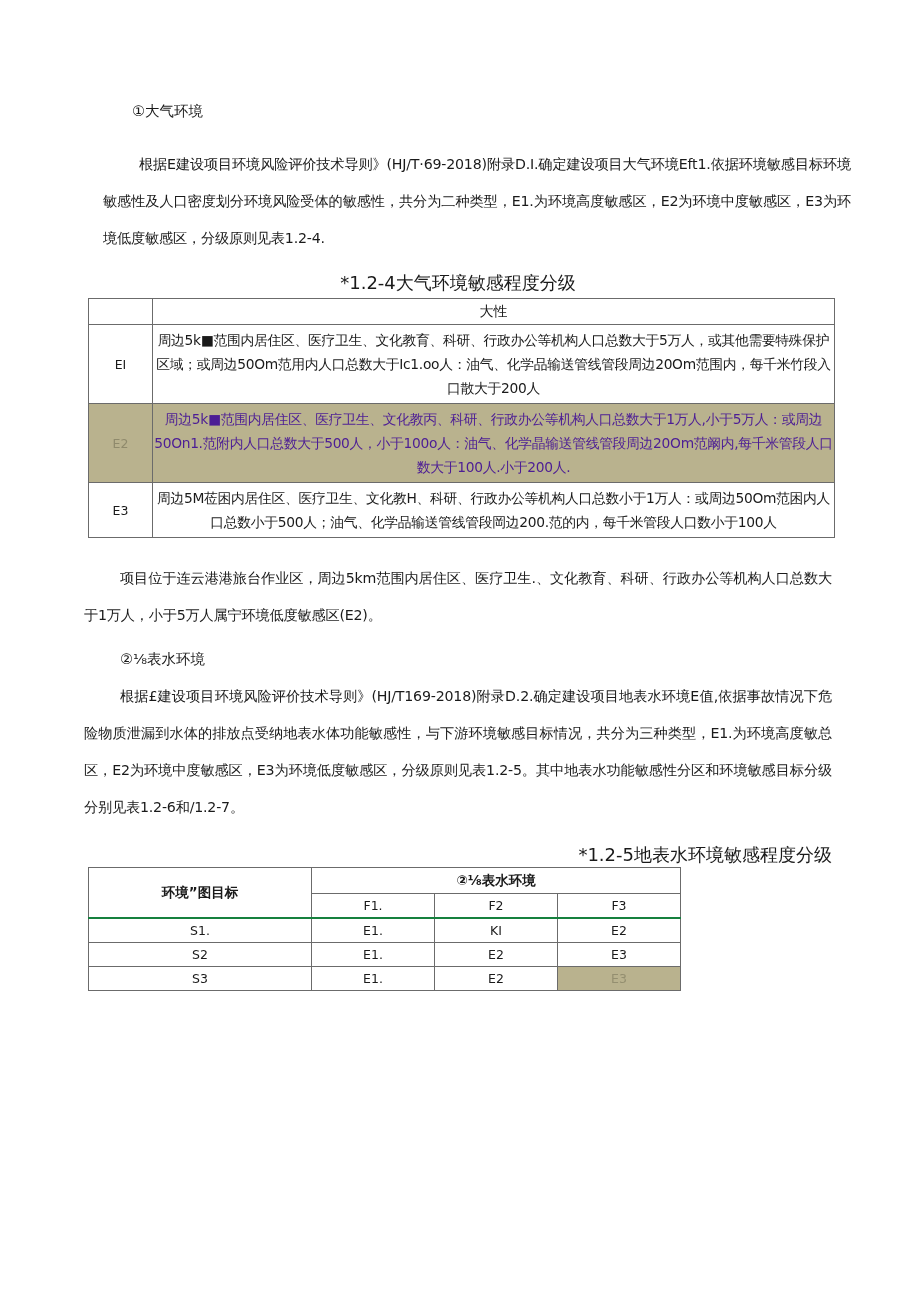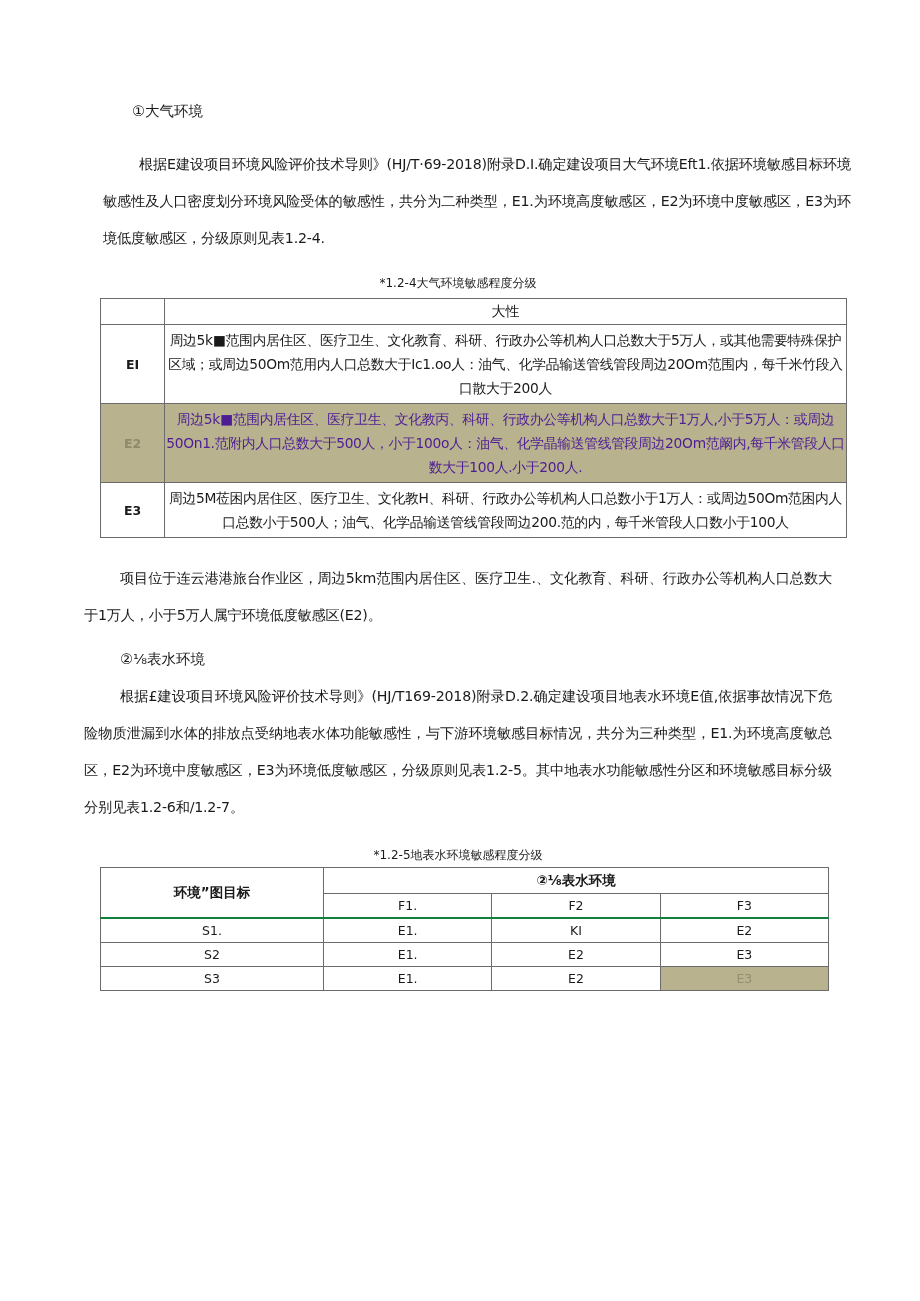--- a/index.html
+++ b/index.html
@@ -36,69 +36,68 @@
     line-height: 37px;
     text-indent: 36px;
     text-align: justify;
     letter-spacing: -0.2px;
   }
   .caption {
     position: absolute;
     left: 0;
     width: 748px;
     text-align: center;
-    font-size: 12px;
+    font-size: 18px;
     line-height: 20px;
     white-space: nowrap;
   }
   table {
     position: absolute;
-    left: 16px;
+    left: 4px;
     border-collapse: collapse;
     table-layout: fixed;
     padding-left: 46px;
   }
   td, th {
     border: 1px solid #6b6b6b;
     padding: 0;
     text-align: center;
     vertical-align: middle;
     font-weight: normal;
   }
   
   #t1 {
     top: 298px;
     width: 747px;
     font-size: 13.8px;
   }
   #t1 td.code {
     width: 63px;
     font-size: 12.5px;
-    font-weight: bold;
   }
   #t1 tr.hdr td {
     height: 25px;
     font-size: 14px;
   }
   #t1 td.desc {
     line-height: 24px;
     padding: 3px 0;
     letter-spacing: -0.3px;
   }
   #t1 tr.hl td {
     background: #b9b28e;
     color: #4c1d95;
   }
   #t1 tr.hl td.code {
     color: #8f8a6c;
   }
   
   #t2 {
     top: 867px;
-    width: 729px;
+    width: 593px;
     font-size: 12.5px;
   }
   #t2 td {
     height: 23px;
   }
   #t2 th.rowhead {
     width: 222px;
     font-weight: bold;
     font-size: 13.5px;
   }
@@ -144,21 +143,21 @@
       </tr>
     </tbody>
   </table>
 
   <div class="para" style="top:560px;">项目位于连云港港旅台作业区，周边5km范围内居住区、医疗卫生.、文化教育、科研、行政办公等机构人口总数大于1万人，小于5万人属宁环境低度敏感区(E2)。</div>
 
   <div class="heading" style="top:649px;">②⅛表水环境</div>
 
   <div class="para" style="top:678px;">根据£建设项目环境风险评价技术导则》(HJ/T169-2018)附录D.2.确定建设项目地表水环境E值,依据事故情况下危险物质泄漏到水体的排放点受纳地表水体功能敏感性，与下游环境敏感目标情况，共分为三种类型，E1.为环境高度敏总区，E2为环境中度敏感区，E3为环境低度敏感区，分级原则见表1.2-5。其中地表水功能敏感性分区和环境敏感目标分级分别见表1.2-6和/1.2-7。</div>
 
-  <div class="caption" style="top:845px;">*1.2-5地表水环境敏感程度分级</div>
+  <div class="caption" style="top:845px;text-align:right;">*1.2-5地表水环境敏感程度分级</div>
 
   <table id="t2">
     <thead>
       <tr>
         <th class="rowhead" rowspan="2">环境”图目标</th>
         <th class="grouphead" colspan="3">②⅛表水环境</th>
       </tr>
       <tr>
         <td>F1.</td>
         <td>F2</td>

